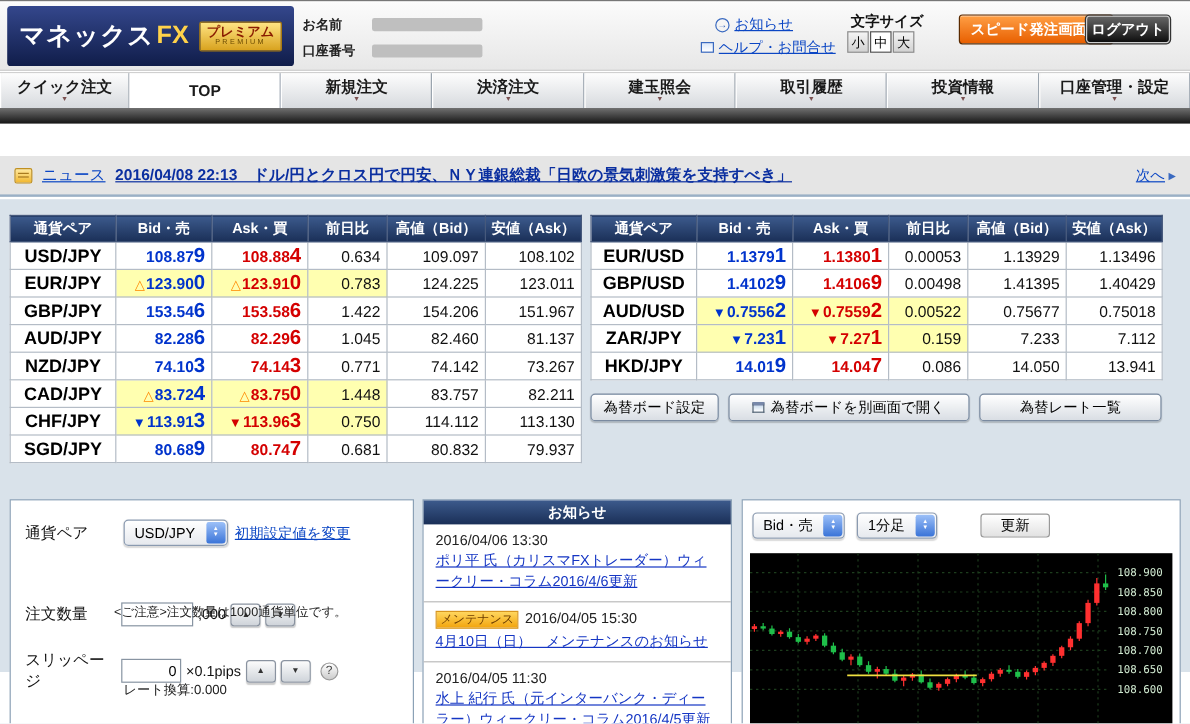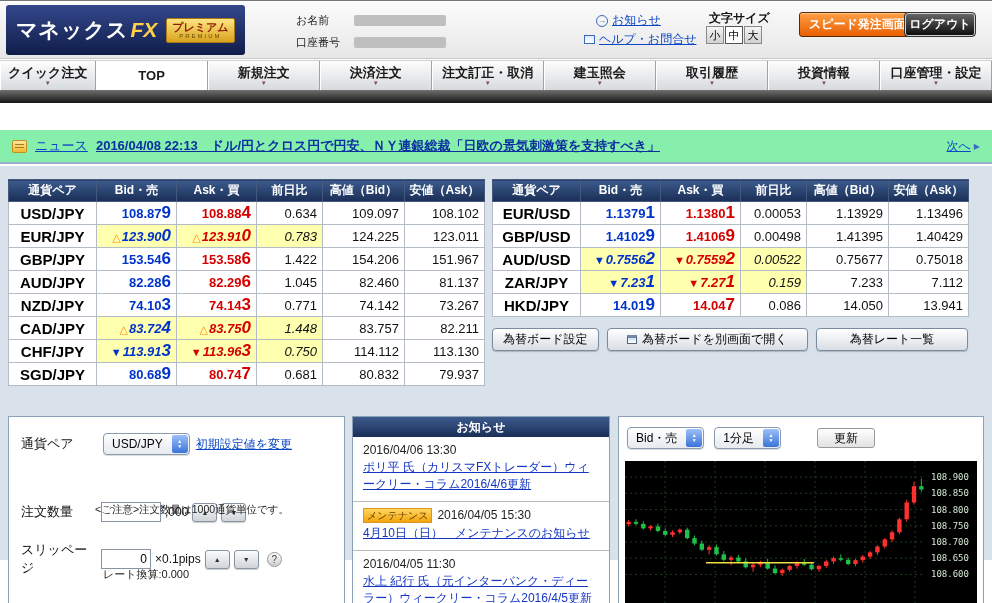--- a/index.html
+++ b/index.html
@@ -3,27 +3,27 @@
 <meta charset="utf-8">
 <style>
   *{margin:0;padding:0;box-sizing:border-box;}
   body{font-family:"Liberation Sans","DejaVu Sans",sans-serif;background:#fff;}
   .page{position:relative;width:992px;height:603px;overflow:hidden;background:#fff;border-top:1px solid #777;padding-left:28px;}
 
   
   .header{position:absolute;top:1px;left:0;width:992px;height:57px;background:linear-gradient(#fbfbfb,#e7e7e7);border-bottom:1px solid #c6c6c6;}
   .logo{position:absolute;left:6px;top:3px;height:50px;display:flex;align-items:center;background:linear-gradient(#34478c,#101d4a);padding:0 10px;border-radius:3px;}
   .logo-main{color:#fff;font-size:21px;font-weight:bold;letter-spacing:1px;}
-  .logo-fx{color:#ffd24a;font-size:21px;font-weight:bold;font-style:italic;margin-left:2px;}
+  .logo-fx{color:#ffd24a;font-size:21px;font-weight:bold;margin-left:2px;}
   .badge-premium{margin-left:9px;background:linear-gradient(#ffe483,#d8a21e);border:1px solid #a87a10;border-radius:2px;padding:2px 5px;text-align:center;}
   .bp-main{display:block;color:#8a1c00;font-size:11px;font-weight:bold;line-height:12px;white-space:nowrap;}
   .bp-sub{display:block;color:#6b4a00;font-size:6px;letter-spacing:2px;line-height:7px;}
   .user-info{position:absolute;left:252px;top:11px;font-size:11px;}
   .u-row{display:flex;align-items:center;margin-bottom:7px;}
-  .u-label{font-weight:normal;width:52px;color:#222;margin-left:44px;}
+  .u-label{font-weight:bold;width:52px;color:#222;}
   .blur{width:92px;height:11px;background:#bfbfbf;border-radius:2px;margin-left:6px;}
   .hlink{position:absolute;font-size:12px;color:#0b46c4;display:flex;align-items:center;gap:4px;cursor:pointer;text-decoration:none;}
   .hlink .txt{text-decoration:underline;}
   .hlink.notice{left:596px;top:10px;}
   .hlink.help{left:584px;top:29px;}
   .ic-circle{width:12px;height:12px;border:1px solid #3a6ac0;border-radius:50%;color:#3a6ac0;font-size:8px;line-height:10px;text-align:center;display:inline-block;}
   .ic-square{width:11px;height:9px;border:1px solid #3a6ac0;display:inline-block;background:linear-gradient(#dce8fa,#fff);}
   .fs-label{position:absolute;left:709px;top:8px;font-size:12px;font-weight:bold;color:#111;}
   .fs-buttons{position:absolute;left:706px;top:24px;display:flex;gap:1px;}
   .fs{width:18px;height:18px;font-size:11px;border:1px solid #8a8a8a;background:linear-gradient(#f4f4f4,#d2d2d2);cursor:pointer;padding:0;font-family:inherit;}
@@ -33,21 +33,21 @@
 
   
   .tabs{position:absolute;top:59px;left:0;width:992px;height:30px;display:flex;border-top:1px solid #d0d0d0;background:#e8e8e8;}
   .tab{flex:1;border-right:1px solid #9aa4ae;border-left:1px solid #fff;background:linear-gradient(#fdfdfd,#d7dade);display:flex;flex-direction:column;align-items:center;justify-content:center;font-size:13px;font-weight:bold;color:#1a1a1a;cursor:pointer;line-height:15px;white-space:nowrap;}
   .tab:first-child{flex:.85;}
   .tab.active{background:#fff;}
   .tab .arr{font-size:6px;color:#7a5050;line-height:6px;}
   .nav-strip{position:absolute;top:89px;left:0;width:992px;height:13px;background:linear-gradient(#707070,#151515);}
 
   
-  .newsbar{position:absolute;top:129px;left:0;width:992px;height:34px;background:#86efac;border-bottom:2px solid #9ab0c6;display:flex;align-items:center;padding:0 12px;gap:8px;}
+  .newsbar{position:absolute;top:129px;left:0;width:992px;height:34px;background:#e5e5e5;border-bottom:2px solid #9ab0c6;display:flex;align-items:center;padding:0 12px;gap:8px;}
   .news-icon{width:15px;height:13px;background:linear-gradient(#ffe9a0,#f2b830);border:1px solid #c09020;border-radius:2px;position:relative;flex:none;}
   .news-icon::after{content:"";position:absolute;left:2px;right:2px;top:3px;height:1px;background:#a87a20;box-shadow:0 3px 0 #a87a20;}
   .news-label{font-size:13px;color:#0b46c4;text-decoration:underline;cursor:pointer;}
   .news-headline{font-size:13px;font-weight:bold;color:#0b2fa0;text-decoration:underline;cursor:pointer;white-space:nowrap;overflow:hidden;}
   .news-next{margin-left:auto;font-size:12px;color:#0b46c4;display:flex;align-items:center;gap:3px;cursor:pointer;flex:none;}
   .news-next .txt{text-decoration:underline;}
   .next-arr{font-size:8px;color:#3a6ac0;}
 
   
   .content{position:absolute;top:165px;left:0;width:992px;height:394px;background:#d9e2ea;}
@@ -55,21 +55,21 @@
   .rates{border-collapse:collapse;position:absolute;background:#fff;table-layout:fixed;}
   #table-left{left:8px;top:13px;width:476px;}
   #table-right{left:492px;top:13px;width:476px;}
   .rates th{height:22px;background:linear-gradient(#3c5a8c,#1a2f57);color:#fff;font-size:12px;font-weight:bold;border:1px solid #46597c;}
   .rates td{height:23px;border:1px solid #b4bcc6;font-size:13px;background:#fff;white-space:nowrap;}
   .rates td.pair{font-weight:bold;font-size:15px;text-align:center;color:#000;}
   .num{text-align:right;padding-right:5px;}
   td.bid{color:#0033cc;font-weight:bold;}
   td.ask{color:#d40000;font-weight:bold;}
   .num .big{font-size:17px;}
-  td.hl{background:#ffffb0;font-style:italic;}
+  td.hl{background:#ffffb0;}
   .mark{font-size:11px;margin-right:1px;}
   .mark.up{color:#ff8800;}
   td.chg,td.plain{color:#111;}
 
   .board-buttons{position:absolute;left:492px;top:162px;width:476px;display:flex;gap:8px;}
   .gbtn{height:23px;border:1px solid #7a8aa0;border-radius:4px;background:linear-gradient(#ffffff,#d9dee4);font-size:12px;padding:0 10px;cursor:pointer;box-shadow:0 1px 1px rgba(0,0,0,.2);font-family:inherit;white-space:nowrap;}
   .gbtn.mid{flex:1;display:flex;align-items:center;justify-content:center;gap:5px;}
   .gbtn.last{width:152px;}
   .win-icon{width:10px;height:9px;border:1px solid #567;border-top:3px solid #78a;display:inline-block;background:linear-gradient(#cde,#fff);}
 
@@ -162,24 +162,20 @@
       </div>
       <div class="tab active">
         <span>TOP</span>
       </div>
       <div class="tab">
         <span>新規注文</span>
         <span class="arr">▼</span>
       </div>
       <div class="tab">
         <span>決済注文</span>
-        <span class="arr">▼</span>
-      </div>
-      <div class="tab">
-        <span>注文訂正・取消</span>
         <span class="arr">▼</span>
       </div>
       <div class="tab">
         <span>建玉照会</span>
         <span class="arr">▼</span>
       </div>
       <div class="tab">
         <span>取引履歴</span>
         <span class="arr">▼</span>
       </div>

